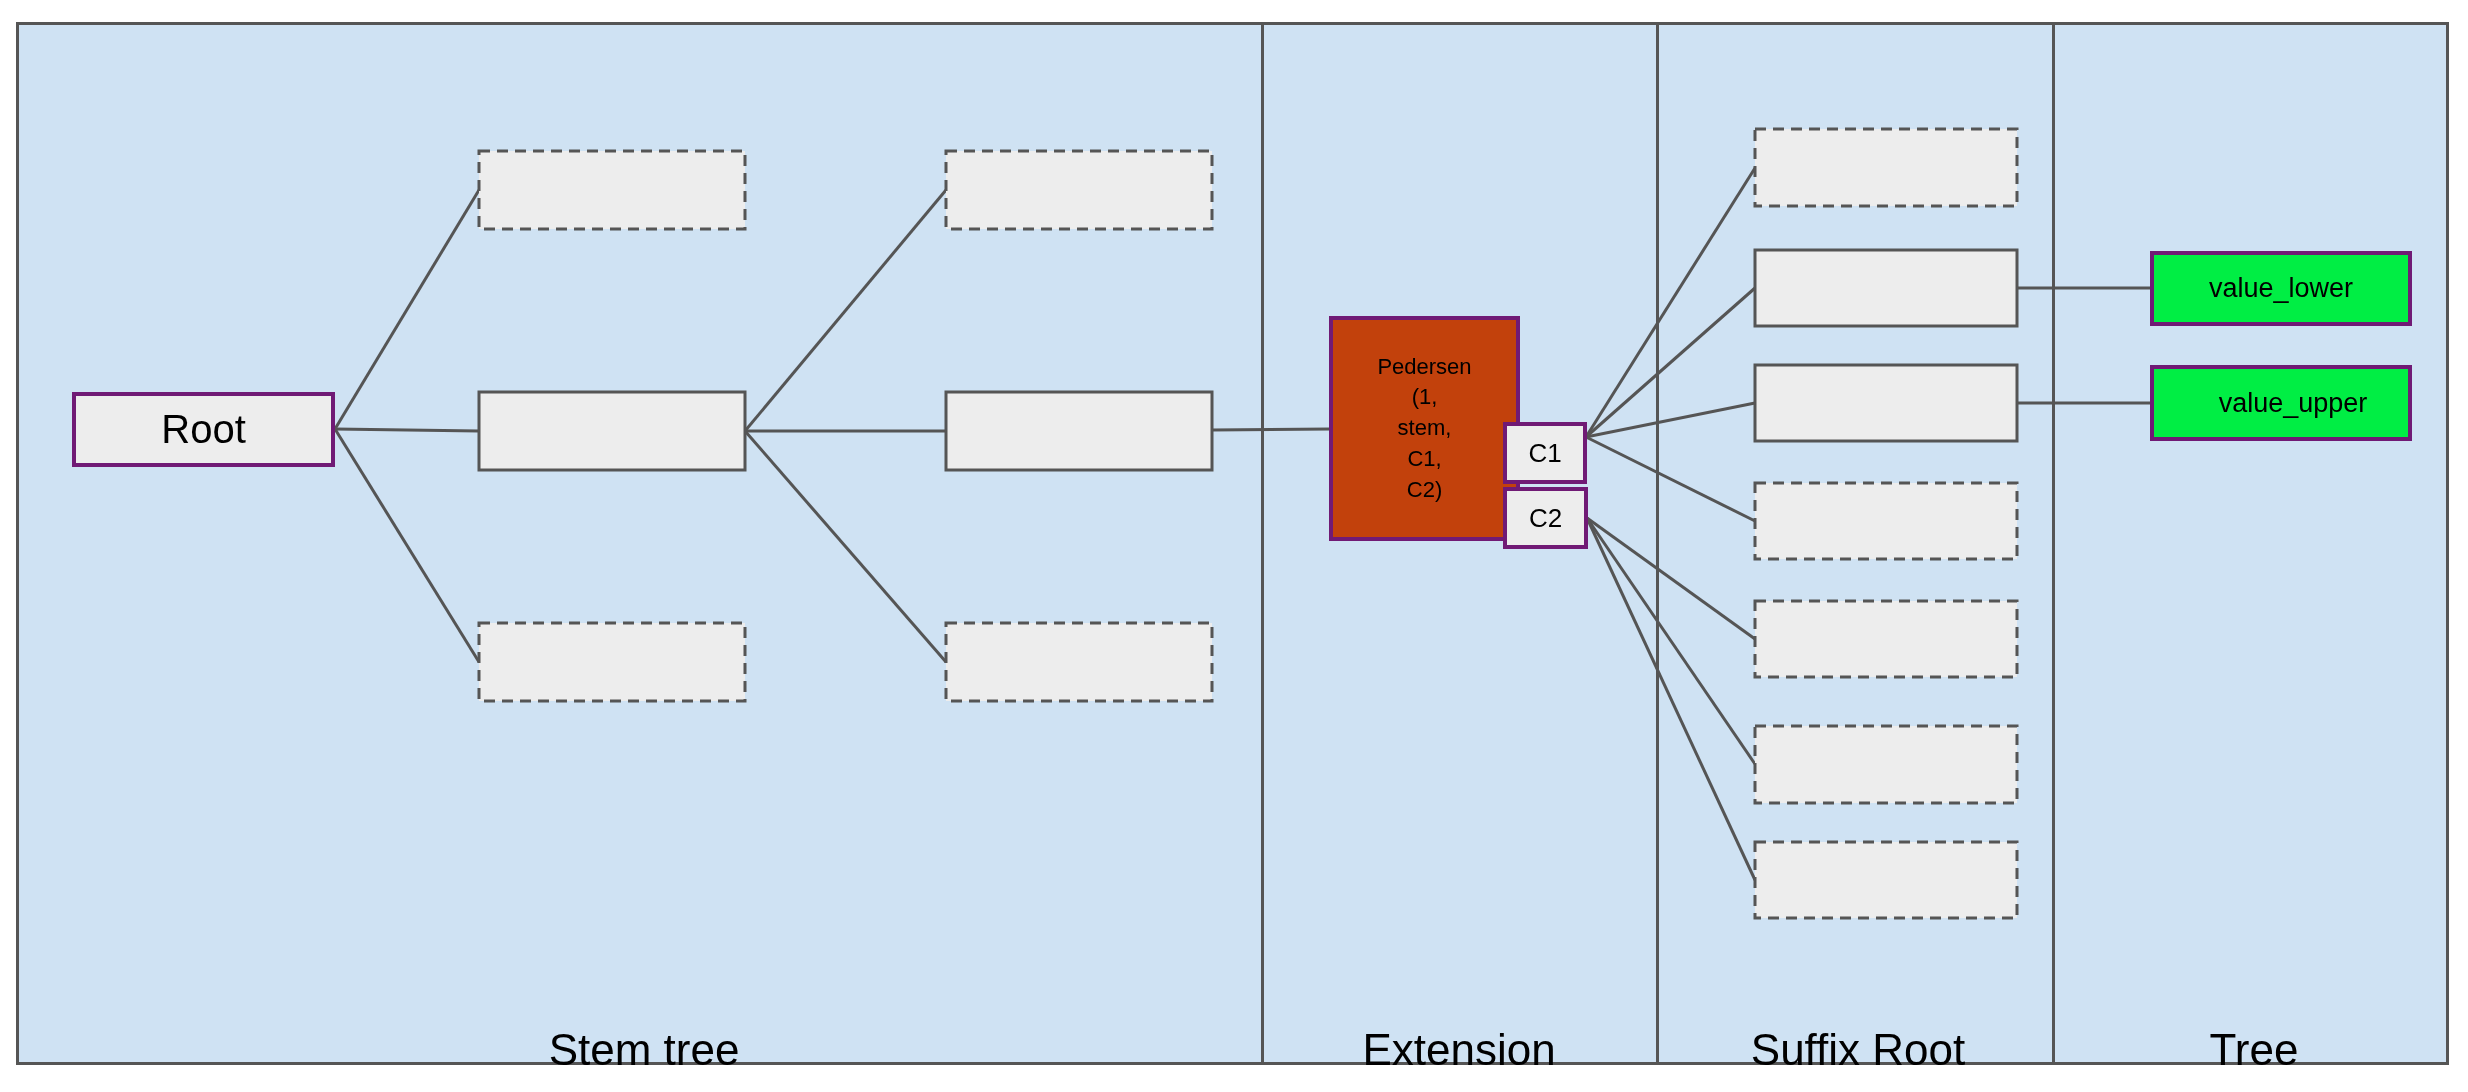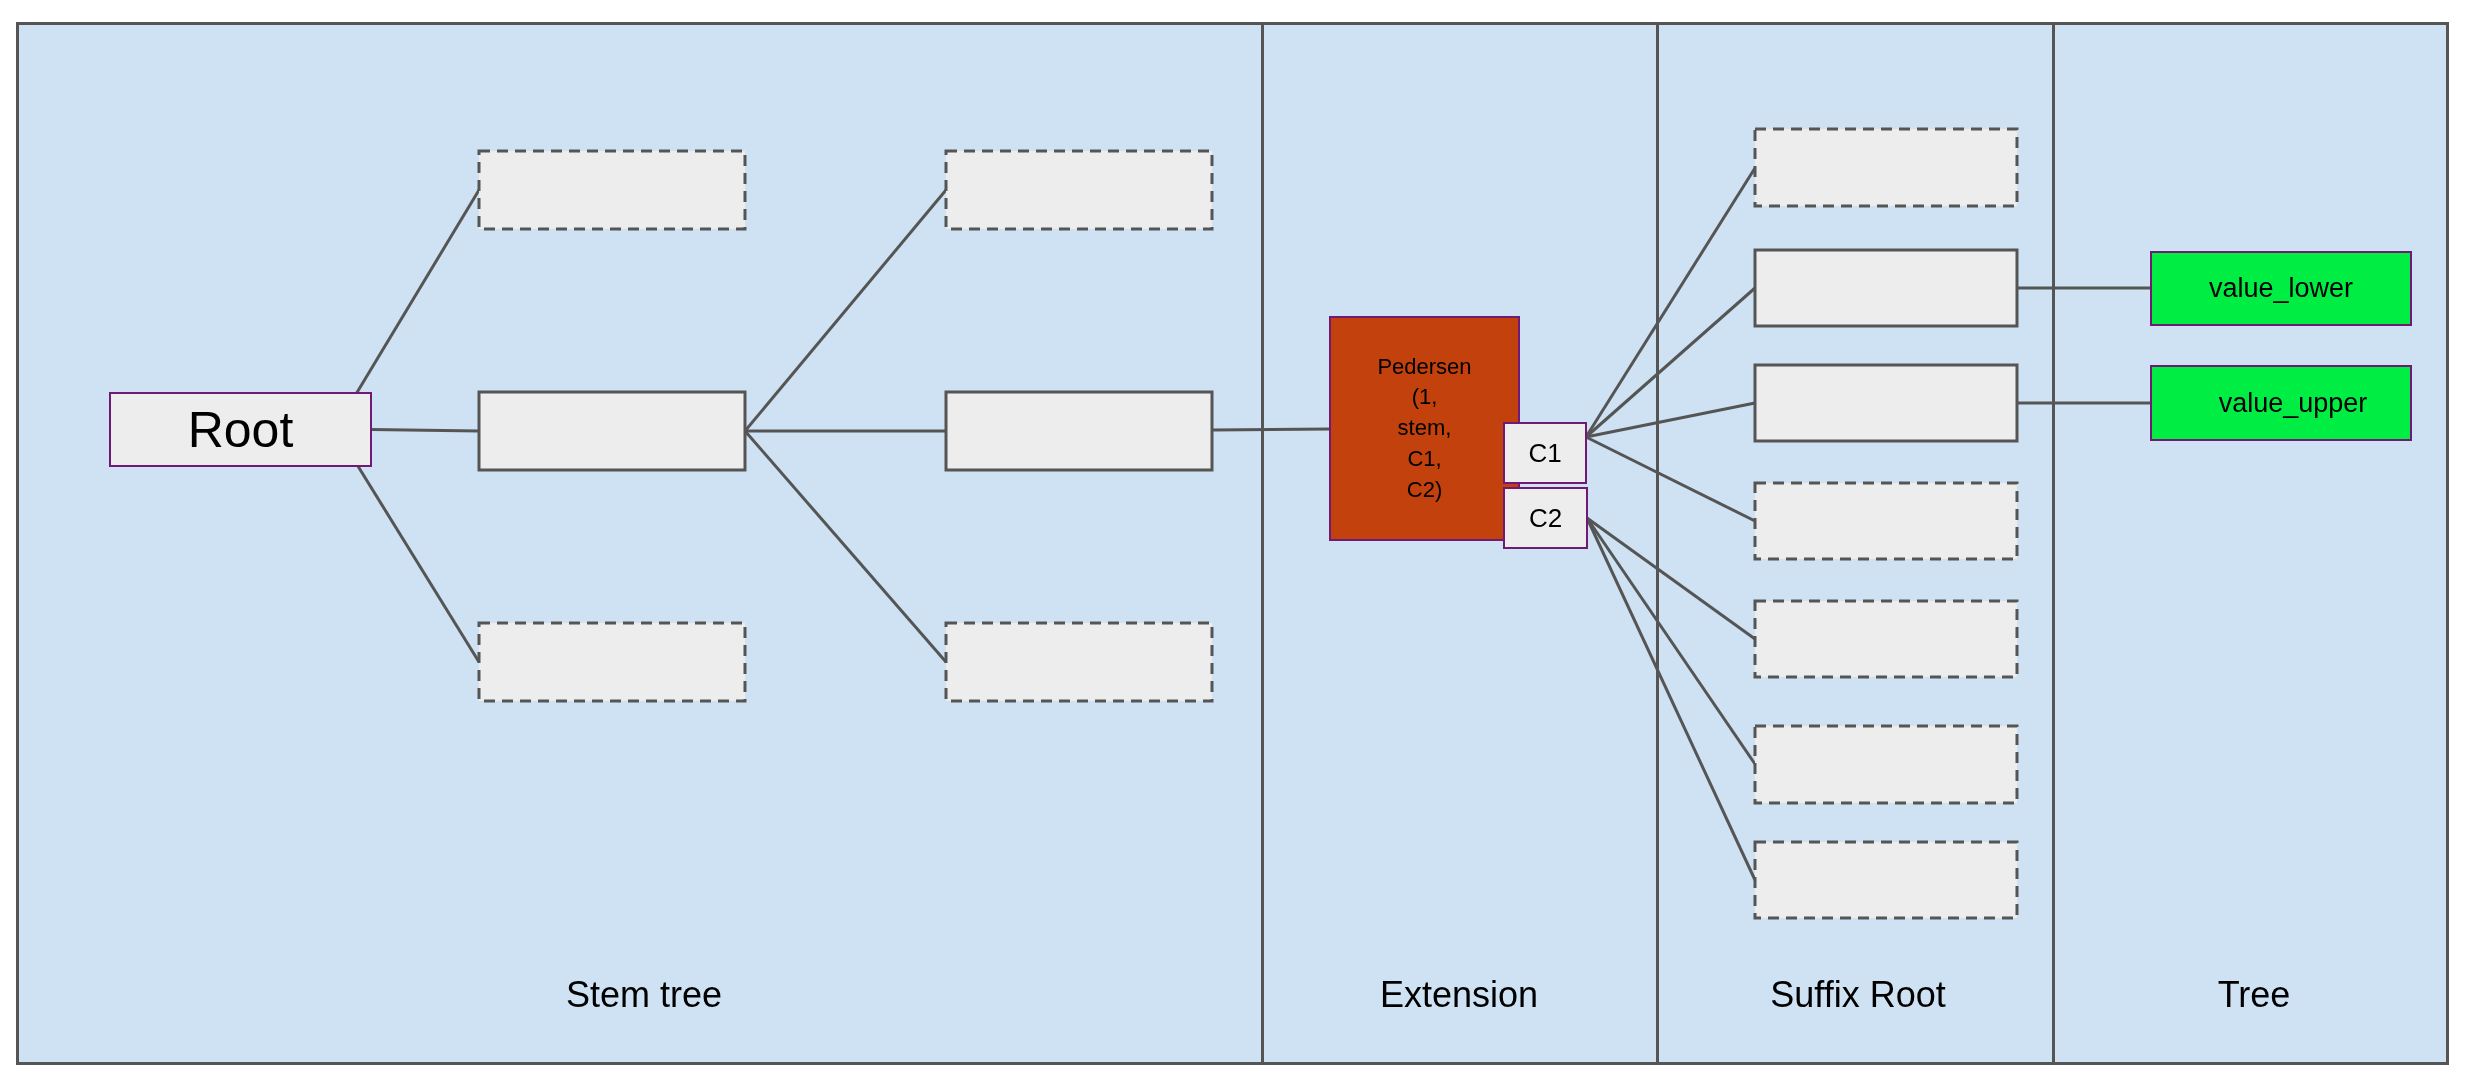--- a/index.html
+++ b/index.html
@@ -26,47 +26,47 @@
     width: 3px; height: 1043px;
     background: #555555;
   }
   .overlay {
     position: absolute;
     left: 0; top: 0;
   }
   .node {
     position: absolute;
     box-sizing: border-box;
-    border: 2px solid #701a75;
+    border: 4px solid #701a75;
     background: #ededed;
     display: flex;
     align-items: center;
     justify-content: center;
     text-align: center;
   }
-  .node-root   { left: 72px;   top: 392px; width: 263px; height: 75px;  font-size: 50px; margin-left: 37px; }
+  .node-root   { left: 72px;   top: 392px; width: 263px; height: 75px;  font-size: 40px; }
   .node-pedersen {
     left: 1329px; top: 316px; width: 191px; height: 225px;
     background: #c2410c;
     font-size: 22px; line-height: 1.4;
     white-space: pre-line;
   }
   .node-c1 { left: 1503px; top: 422px; width: 84px; height: 62px; font-size: 26px; }
   .node-c2 { left: 1503px; top: 487px; width: 85px; height: 62px; font-size: 26px; }
   .node-value {
     background: #00ee44;
     font-size: 27px;
   }
   .node-value-lower { left: 2150px; top: 251px; width: 262px; height: 75px; }
   .node-value-upper { left: 2150px; top: 365px; width: 262px; height: 76px; padding-left: 24px; }
   .section-label {
     position: absolute;
-    top: 974px;
+    top: 1025px;
     transform: translateX(-50%);
-    font-size: 36px;
+    font-size: 44px;
     white-space: nowrap;
   }
   .lbl-stem      { left: 644px; }
   .lbl-extension { left: 1459px; }
   .lbl-suffix    { left: 1858px; }
   .lbl-data      { left: 2254px; }
 </style>
 </head>
 <body>
 

